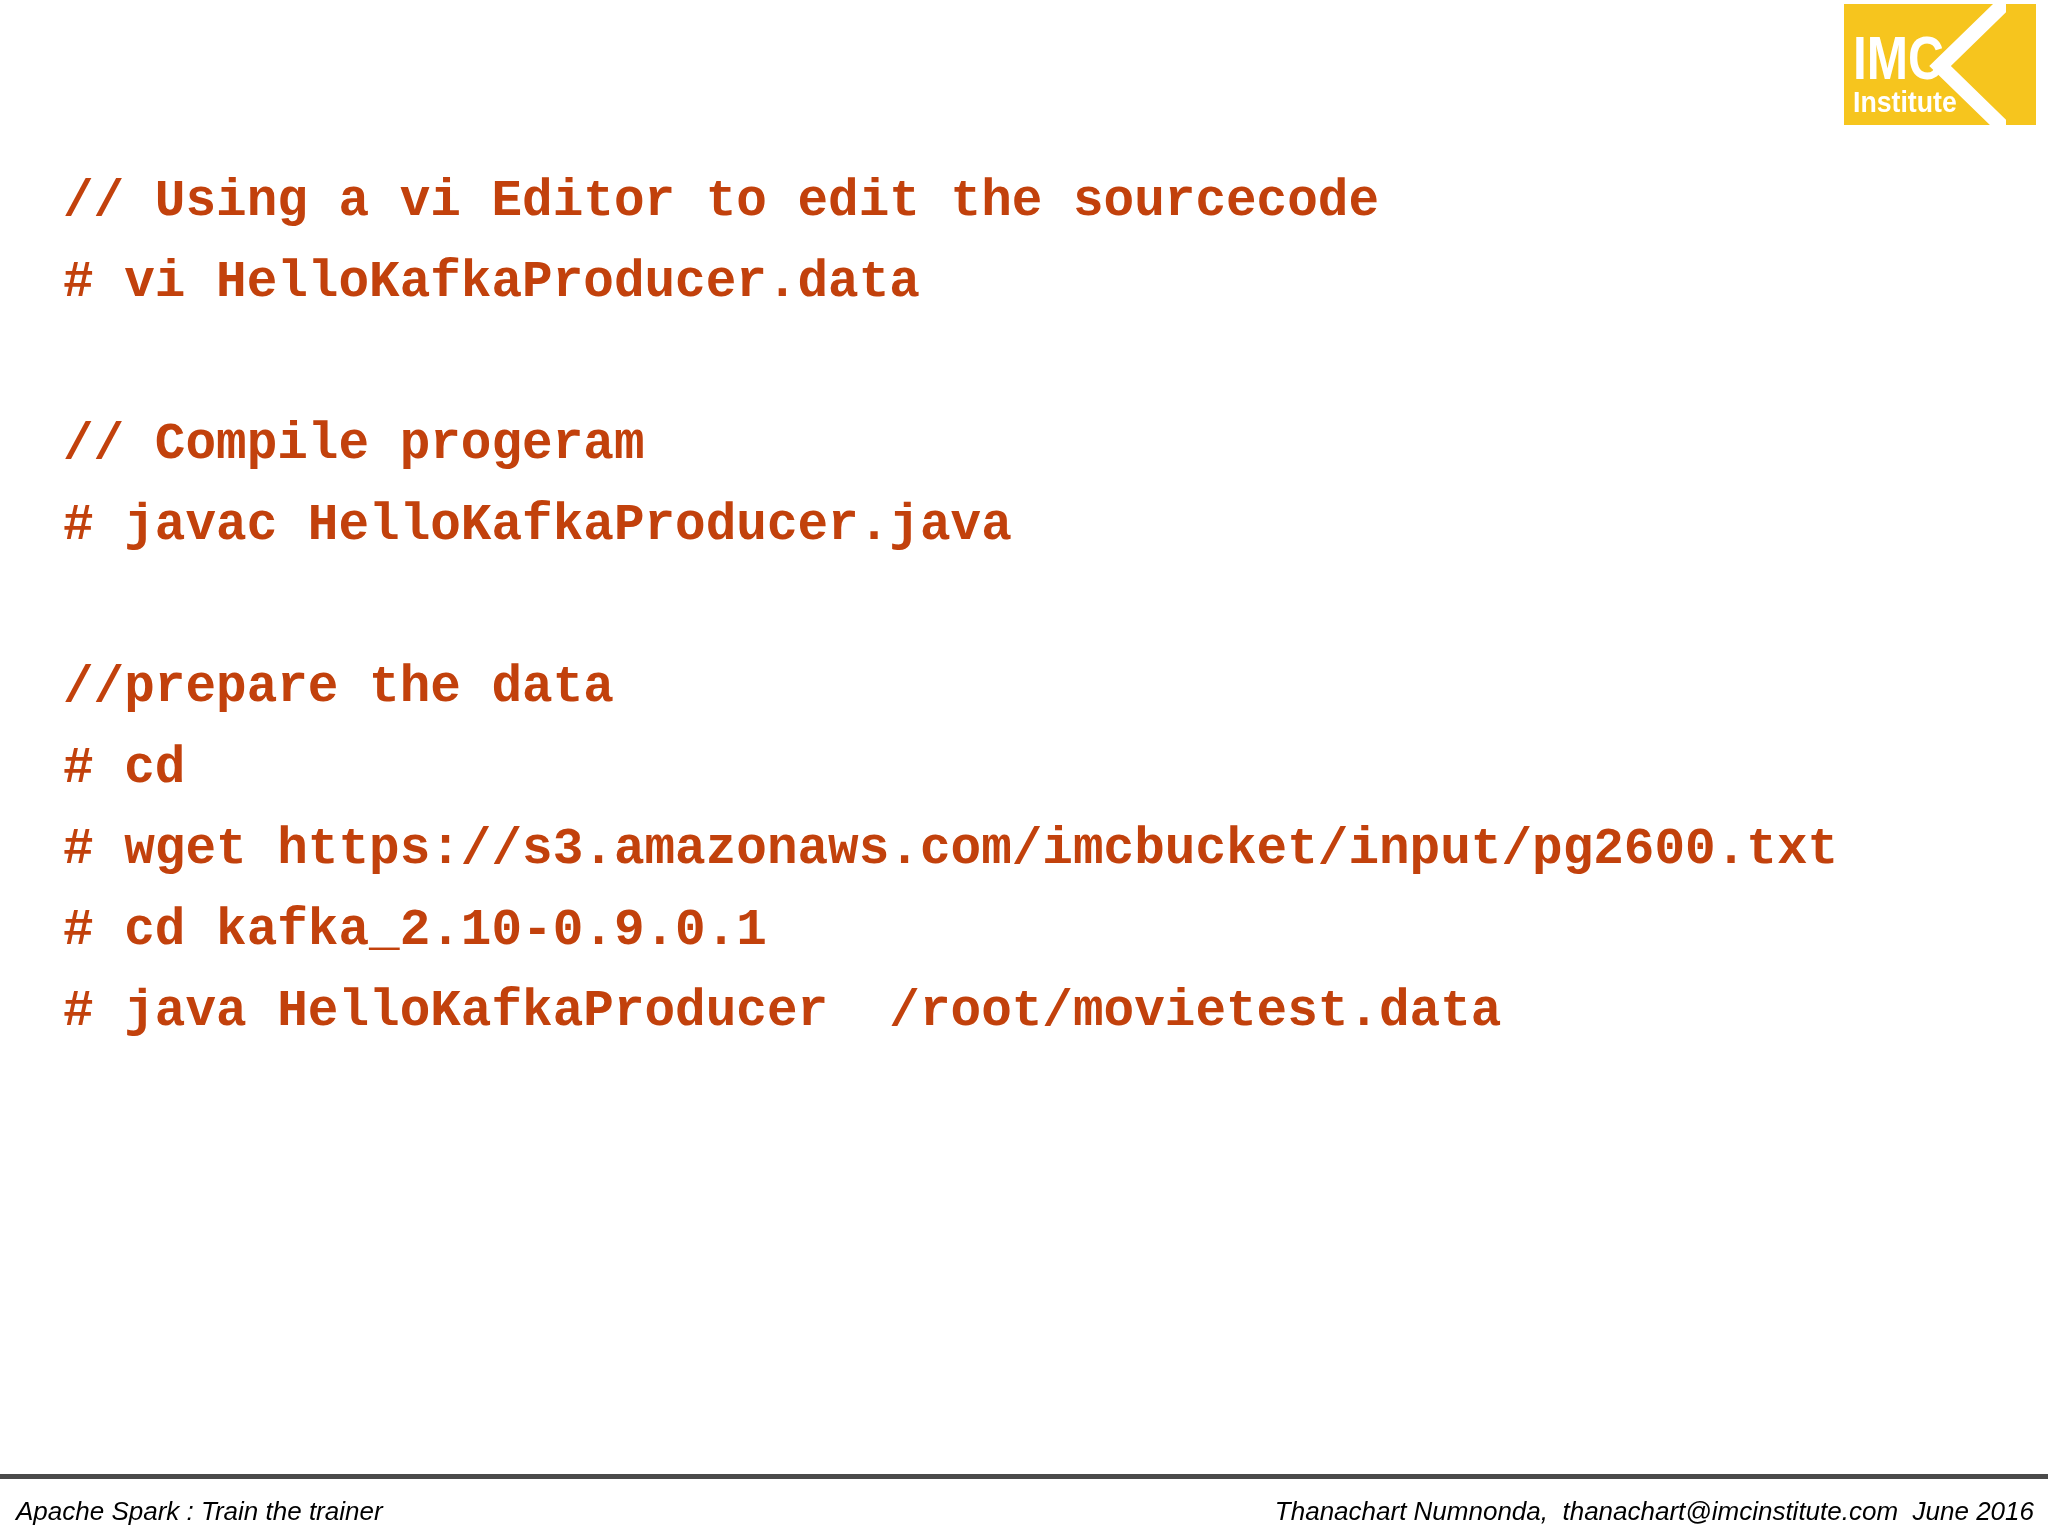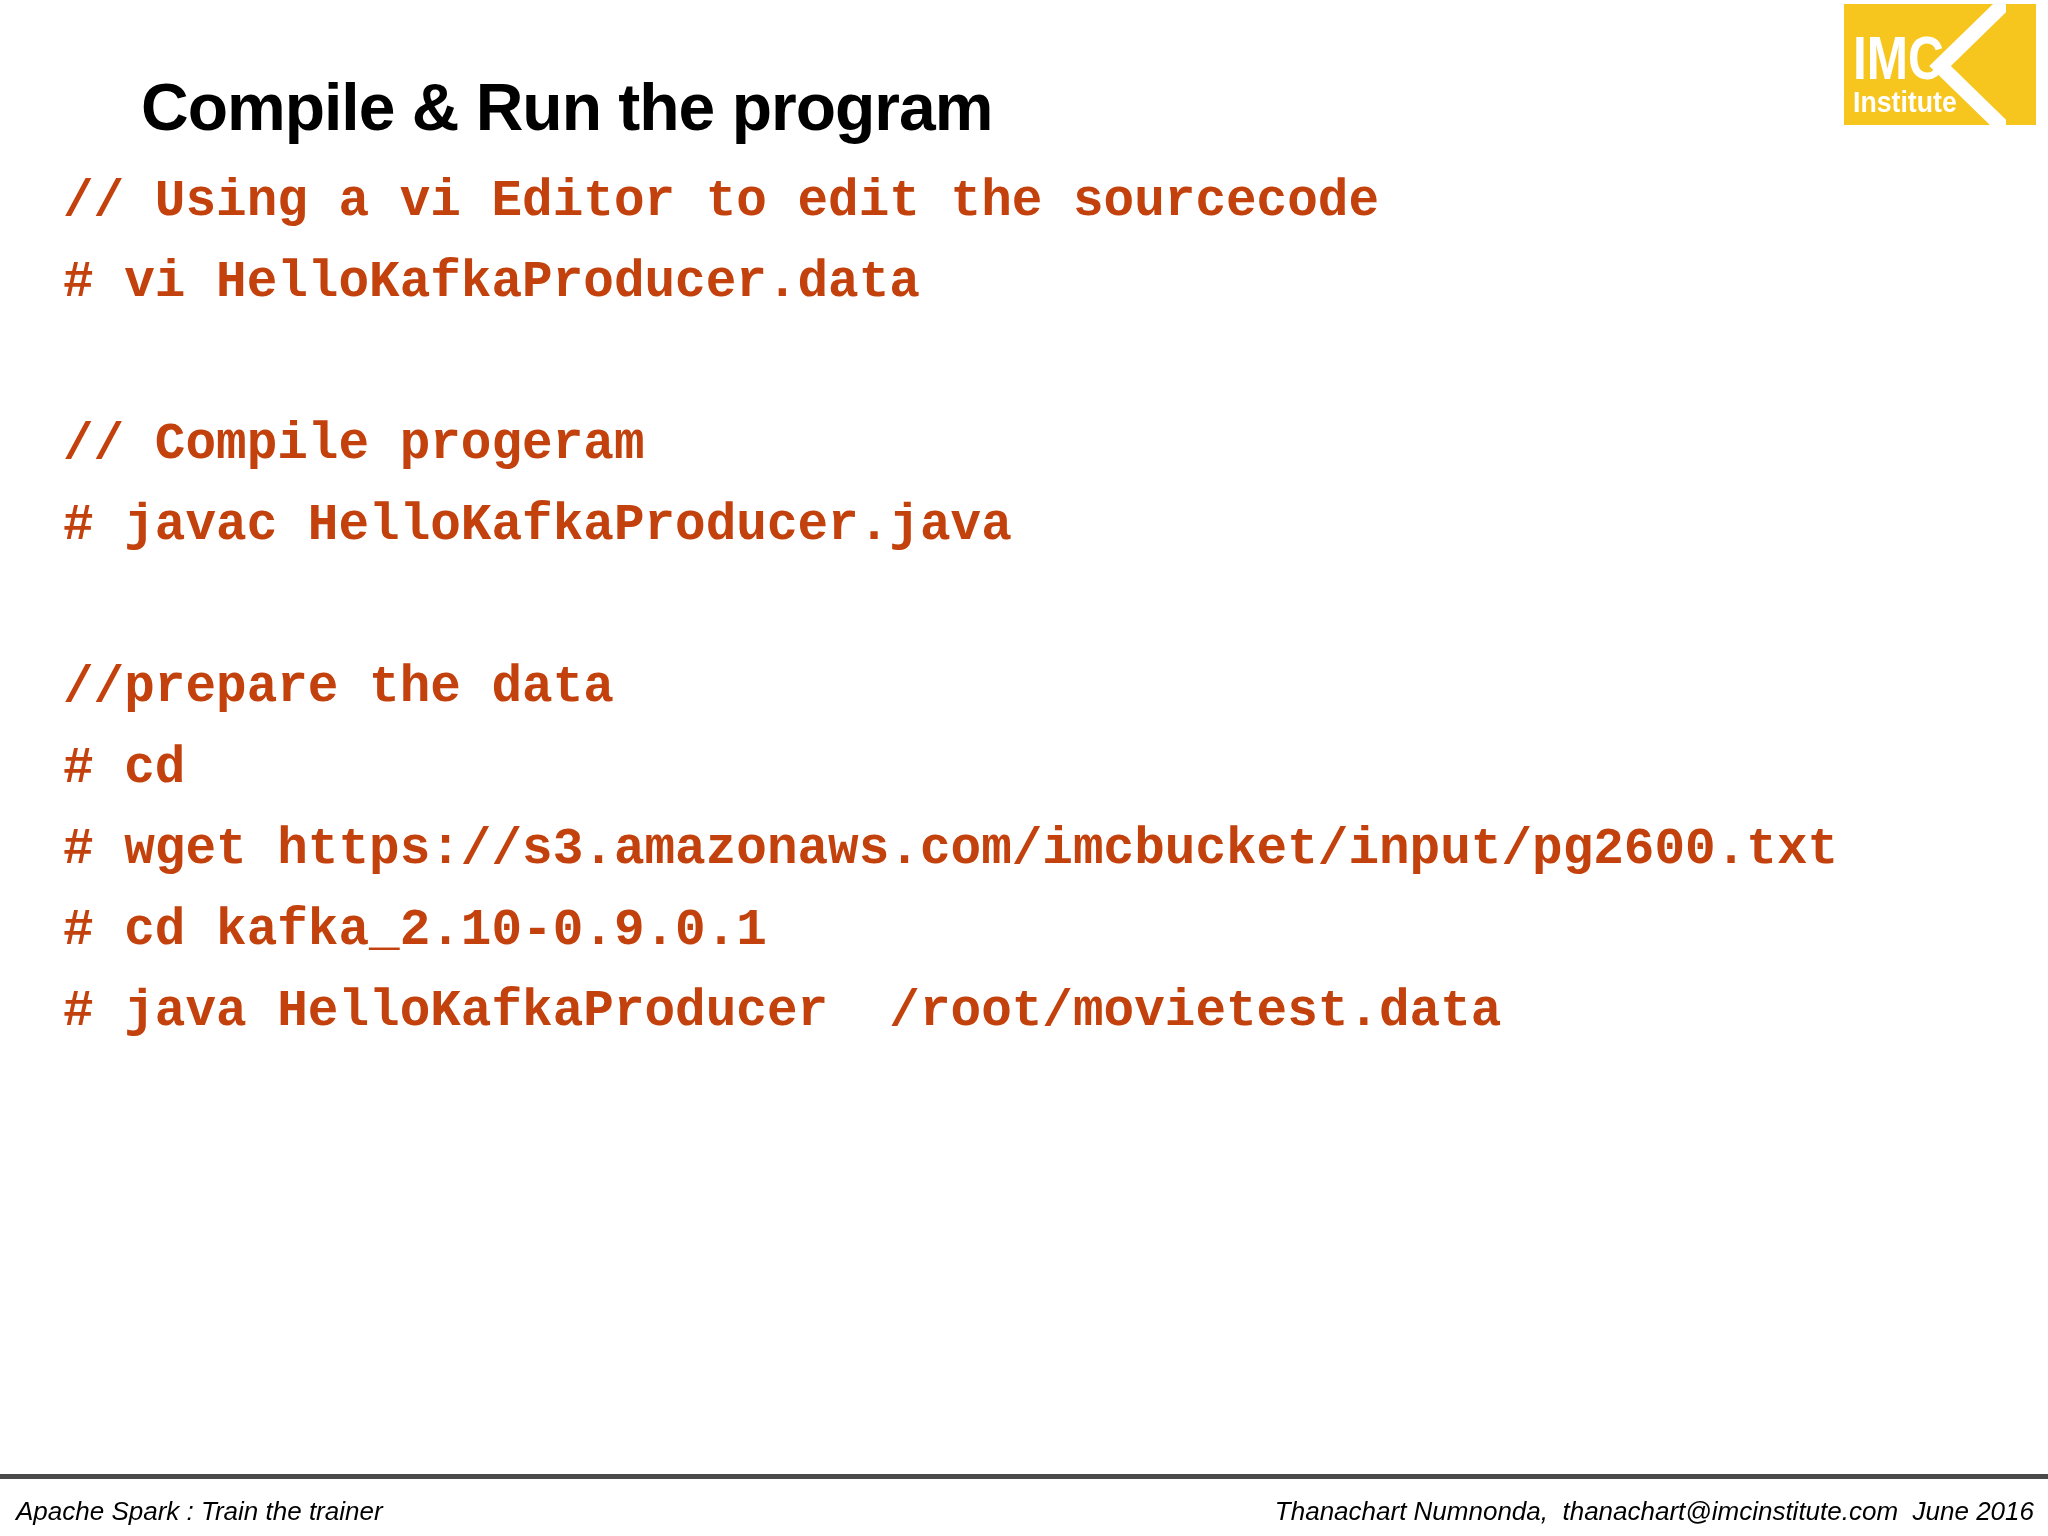--- a/index.html
+++ b/index.html
@@ -93,21 +93,20 @@
     white-space: pre;
   }
   .footer-left { left: 16px; }
   .footer-right { right: 14px; }
 </style>
 </head>
 <body>
 
 <div class="slide">
 
-  <h1 class="title">Compile &amp; Run the program</h1>
 
   <div class="logo" style="background:#F6C51E;">
     <svg width="162" height="121" viewBox="0 0 162 121" aria-hidden="true">
       <polyline points="168,-8 96,62 168,132" fill="none" stroke="#ffffff" stroke-width="15"></polyline>
     </svg>
     <div class="logo-imc">IMC</div>
     <div class="logo-inst">Institute</div>
   </div>
 
   <div class="code">

